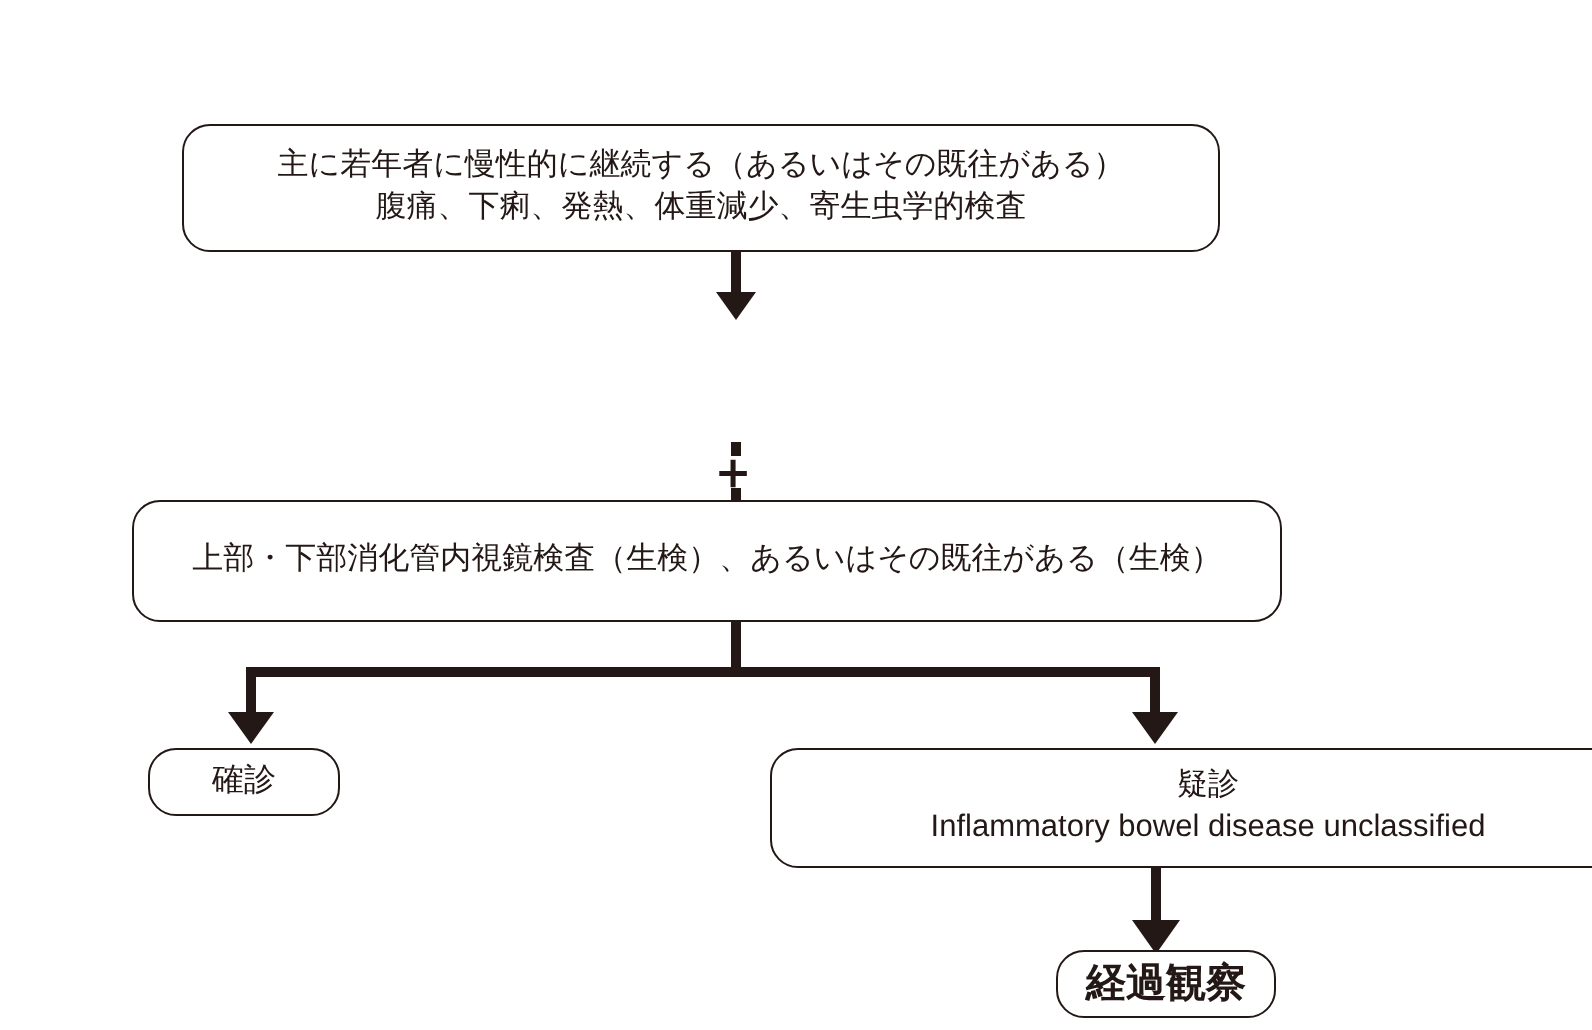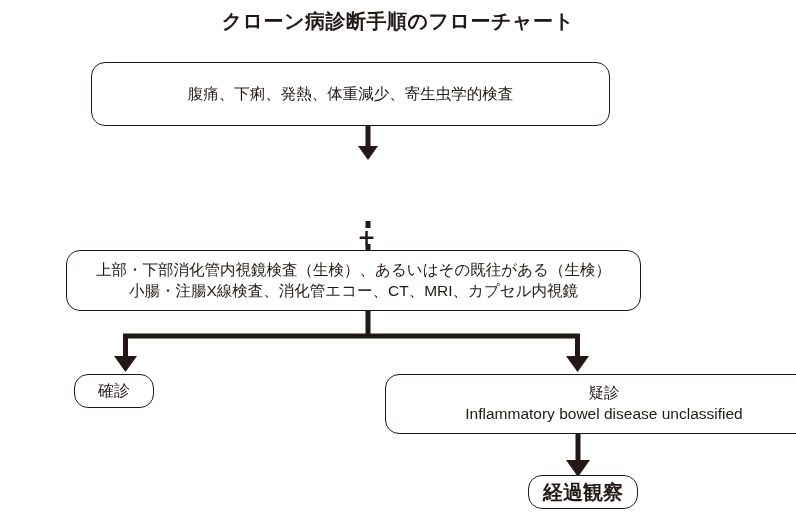--- a/index.html
+++ b/index.html
@@ -72,21 +72,20 @@
     height: 515px;
     overflow: visible;
     pointer-events: none;
   }
 </style>
 </head>
 <body>
 
 <div id="canvas">
 
-  <div id="chart-title">クローン病診断手順のフローチャート</div>
 
   <svg class="connectors" viewBox="0 0 796 515">
 
     <g>
       <line x1="368" y1="126" x2="368" y2="148" stroke="#231815" stroke-width="5"></line>
       <polygon points="358,146 378,146 368,160" fill="#231815"></polygon>
     </g>
 
     <g>
       <line x1="368" y1="221" x2="368" y2="228" stroke="#231815" stroke-width="5"></line>
@@ -105,32 +104,32 @@
       <polygon points="566,356 589,356 577.5,372" fill="#231815"></polygon>
     </g>
 
     <g>
       <line x1="578" y1="434" x2="578" y2="462" stroke="#231815" stroke-width="5"></line>
       <polygon points="566,460 590,460 578,477" fill="#231815"></polygon>
     </g>
   </svg>
 
   <div class="node n-sym" style="left:91px; top:62px; width:519px; height:64px;">
+    <span class="line">主に若年者に慢性的に継続する（あるいはその既往がある）</span>
     <span class="line">腹痛、下痢、発熱、体重減少、寄生虫学的検査</span>
   </div>
 
 
   <div class="plus-sign" style="left:354px; top:224px;">＋</div>
 
   <div class="node n-img" style="left:66px; top:250px; width:575px; height:61px;">
     <span class="line">上部・下部消化管内視鏡検査（生検）、あるいはその既往がある（生検）</span>
-    <span class="line">小腸・注腸X線検査、消化管エコー、CT、MRI、カプセル内視鏡</span>
   </div>
 
-  <div class="node n-conf" style="left:74px; top:374px; width:80px; height:34px;">
+  <div class="node n-conf" style="left:74px; top:374px; width:96px; height:34px;">
     <span class="line">確診</span>
   </div>
 
   <div class="node n-susp" style="left:385px; top:374px; width:438px; height:60px;">
     <span class="line">疑診</span>
     <span class="line">Inflammatory bowel disease unclassified</span>
   </div>
 
   <div class="node n-foll" style="left:528px; top:475px; width:110px; height:34px;">
     <span class="line">経過観察</span>

